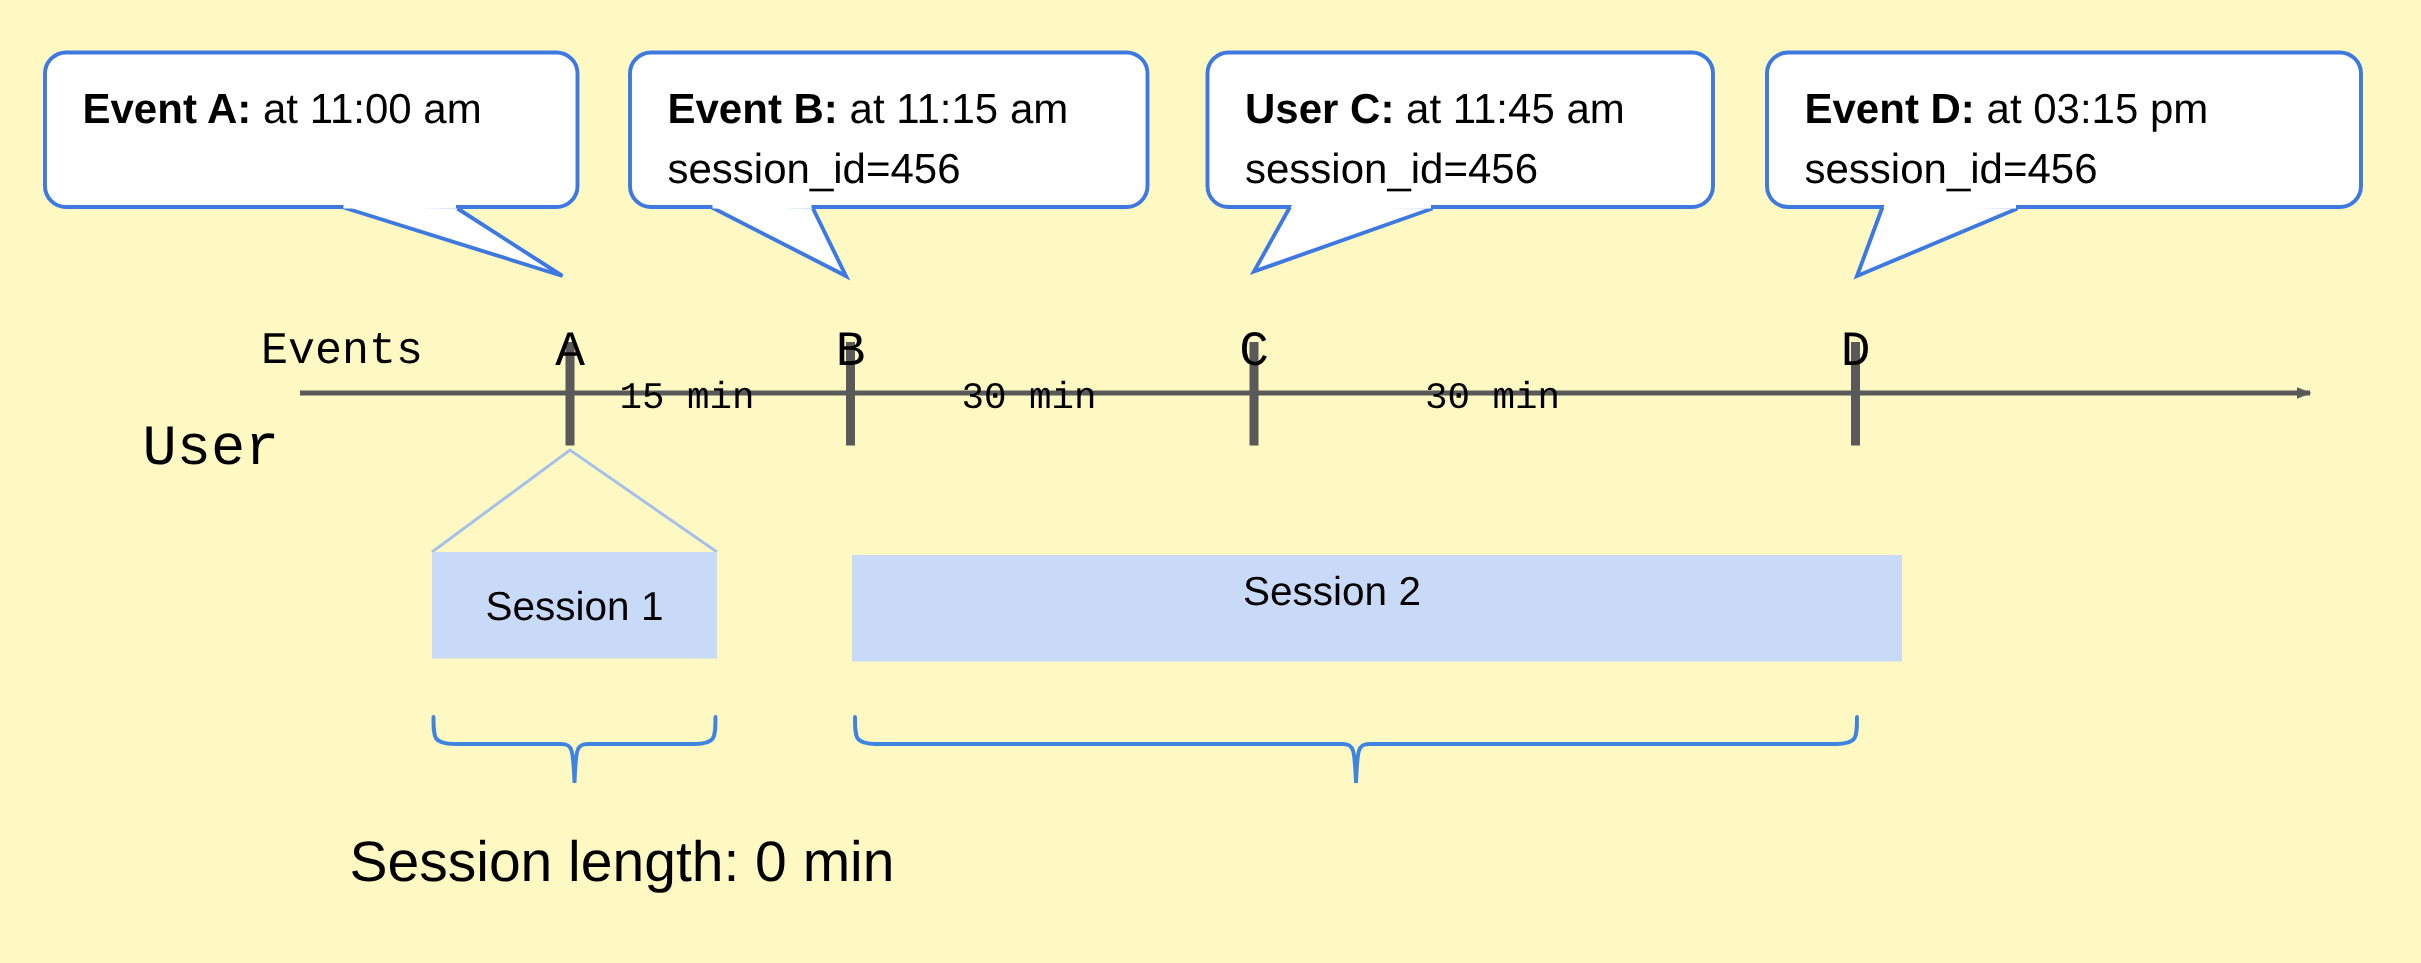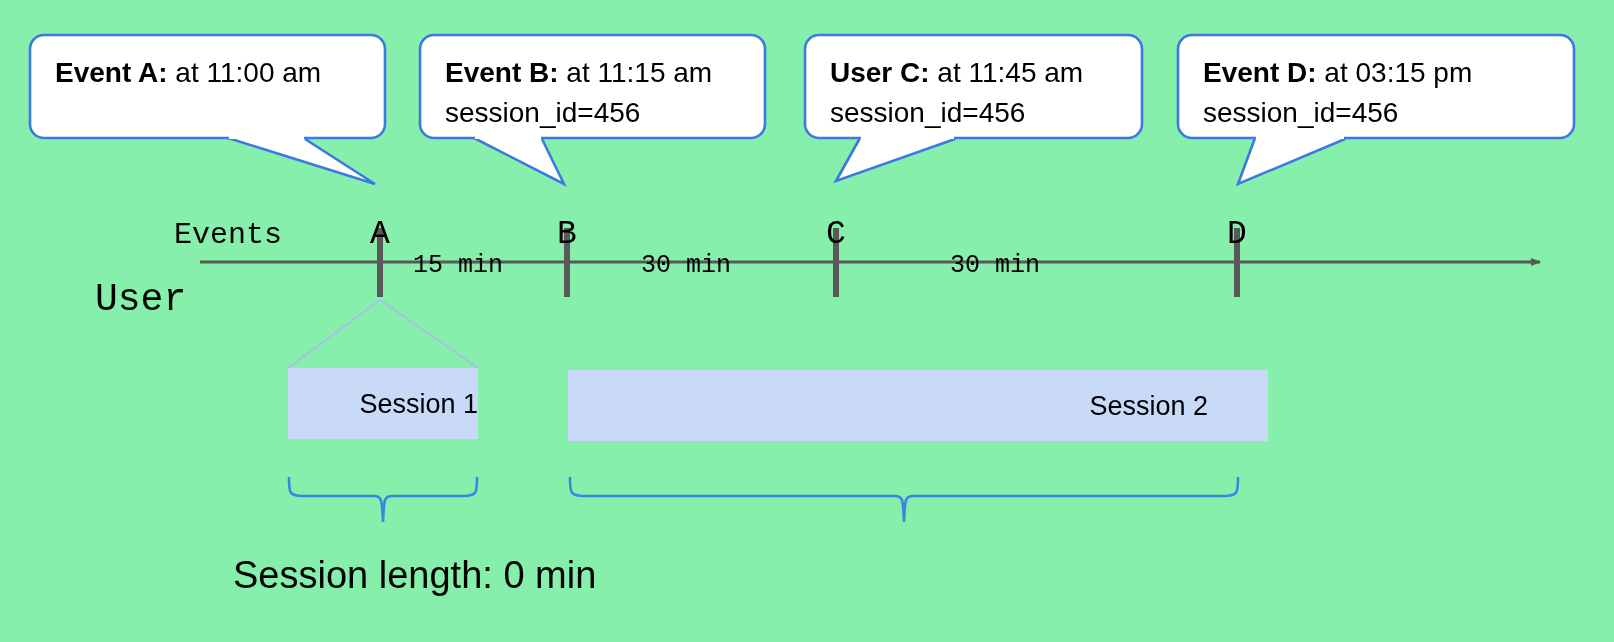--- a/index.html
+++ b/index.html
@@ -7,21 +7,21 @@
     padding: 0;
     background: #ffffff;
   }
   body {
     font-family: "Liberation Sans", sans-serif;
   }
   #canvas {
     position: relative;
     width: 1614px;
     height: 642px;
-    background: #86efac;
+    background: #fef9c3;
     overflow: hidden;
   }
   #diagram-svg {
     position: absolute;
     left: 0;
     top: 0;
     width: 1614px;
     height: 642px;
   }
   .callout-text {
@@ -55,21 +55,21 @@
   }
   .lbl-gap {
     font-size: 25px;
     text-align: left;
   }
   .session-label {
     position: absolute;
     font-family: "Liberation Sans", sans-serif;
     font-size: 27px;
     color: #000000;
-    text-align: right;
+    text-align: center;
     white-space: nowrap;
   }
   .session-len {
     position: absolute;
     font-family: "Liberation Sans", sans-serif;
     font-size: 38px;
     color: #000000;
     text-align: center;
     white-space: nowrap;
   }
@@ -172,17 +172,17 @@
   <div class="axis-label lbl-tick" style="left:360px; top:178px; width:40px;">A</div>
   <div class="axis-label lbl-tick" style="left:547px; top:178px; width:40px;">B</div>
   <div class="axis-label lbl-tick" style="left:816px; top:178px; width:40px;">C</div>
   <div class="axis-label lbl-tick" style="left:1217px; top:178px; width:40px;">D</div>
 
   <div class="axis-label lbl-gap" style="left:413px; top:213px; width:120px;">15 min</div>
   <div class="axis-label lbl-gap" style="left:641px; top:213px; width:120px;">30 min</div>
   <div class="axis-label lbl-gap" style="left:950px; top:213px; width:120px;">30 min</div>
 
   <div class="session-label" style="left:288px; top:389px; width:190px;">Session 1</div>
-  <div class="session-label" style="left:568px; top:391px; width:640px;">Session 2</div>
+  <div class="session-label" style="left:568px; top:379px; width:640px;">Session 2</div>
 
   <div class="session-len" style="left:233px; top:554px; width:300px;">Session length: 0 min</div>
 
 </div>
 
 </body></html>

